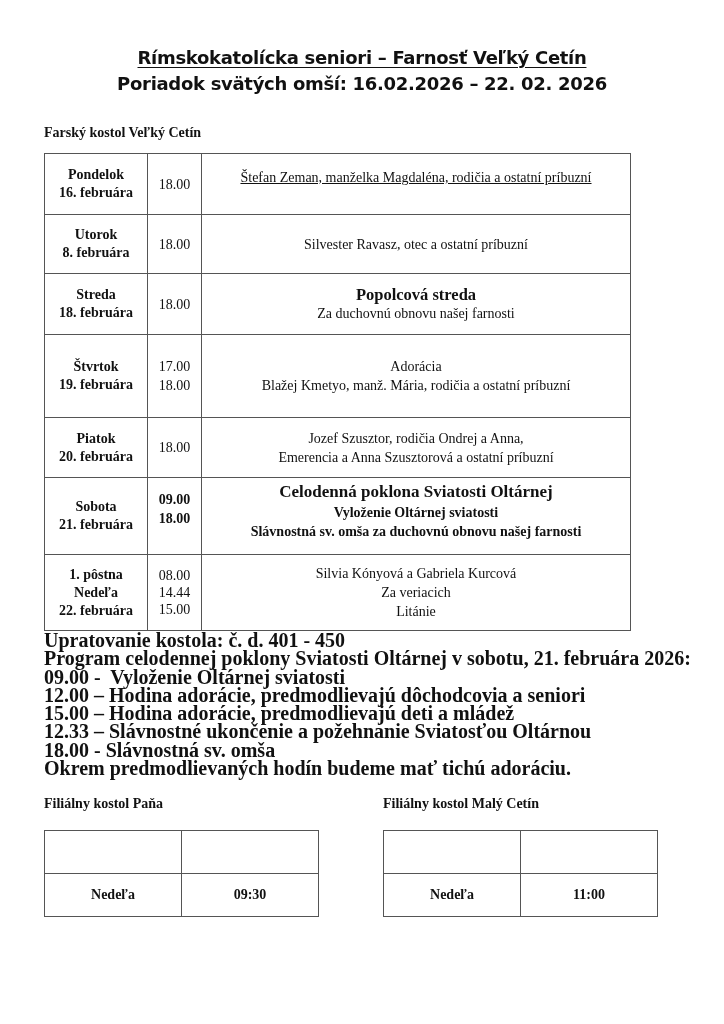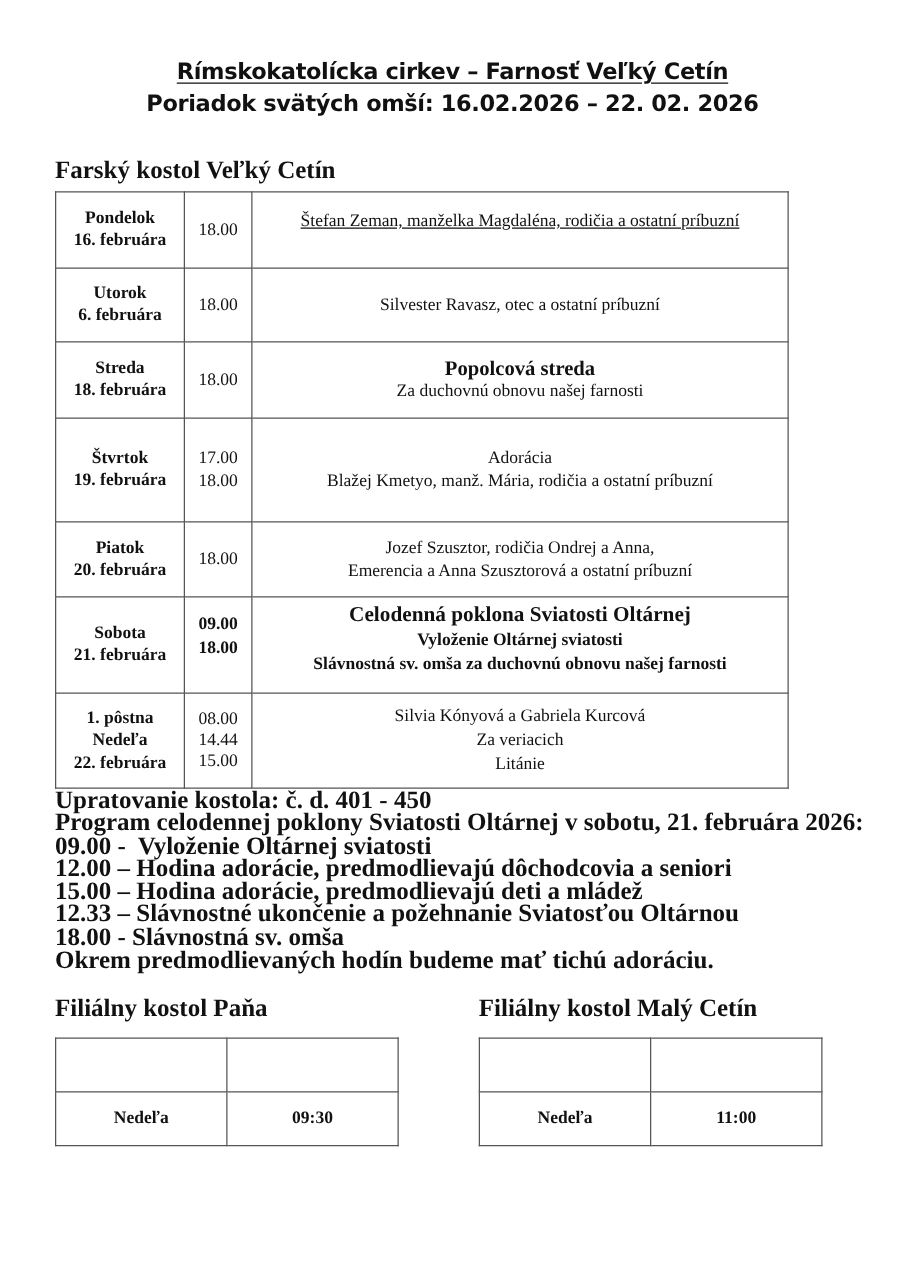--- a/index.html
+++ b/index.html
@@ -1,38 +1,38 @@
 <!DOCTYPE html>
 <html><head>
   <meta charset="utf-8">
   <style>
     html, body { margin:0; padding:0; background:#ffffff; }
     body { width:724px; height:1024px; position:relative; overflow:hidden; color:#111; }
     .title { position:absolute; left:0; width:724px; text-align:center; font-family:"DejaVu Sans", sans-serif; font-weight:bold; font-size:18px; color:#111; letter-spacing:-0.3px; }
     .t1 { top:47px; text-decoration:underline; text-underline-offset:3px; }
     .t2 { top:73px; }
-    .section-label { position:absolute; font-family:"Liberation Serif", serif; font-weight:bold; font-size:20px; }
+    .section-label { position:absolute; font-family:"Liberation Serif", serif; font-weight:bold; font-size:14px; }
     table.main { position:absolute; left:44px; top:153px; width:587px; border-collapse:collapse; font-family:"Liberation Serif", serif; font-size:14px;border-radius:16px; }
     table.main td { border:1px solid #555; padding:0; vertical-align:middle; }
     td.day { width:102px; text-align:center; font-weight:bold; line-height:18px; }
     td.time { width:53px; text-align:center; line-height:19px; }
     td.desc { text-align:center; line-height:19px; }
     .big { font-size:16.5px; font-weight:bold; }
     .bigger { font-size:17px; font-weight:bold; }
     .b { font-weight:bold; }
     .notes { position:absolute; left:44px; top:631px; font-family:"Liberation Serif", serif; font-weight:bold; font-size:20px; line-height:18.3px; }
     table.small { position:absolute; border-collapse:collapse; font-family:"Liberation Serif", serif; font-weight:bold; font-size:14px; }
     table.small td { border:1px solid #555; width:134px; text-align:center; }
     table.small tr.r1 td { height:40px; }
     table.small tr.r2 td { height:40px; }
   </style>
 </head>
 <body>
 
-<div class="title t1">Rímskokatolícka cirkev – Farnosť Veľký Cetín</div>
+<div class="title t1">Rímskokatolícka seniori – Farnosť Veľký Cetín</div>
 <div class="title t2">Poriadok svätých omší: 16.02.2026 – 22. 02. 2026</div>
 
 <div class="section-label" style="left:44px; top:125px;">Farský kostol Veľký Cetín</div>
 
 <table class="main">
   <tbody>
       <tr style="height:61px;">
     <td class="day">
       <div>Pondelok</div>
       <div>16. februára</div>
@@ -40,21 +40,21 @@
     <td class="time">
       <div>18.00</div>
     </td>
     <td class="desc" style="vertical-align:top; padding-top:14px;text-decoration:underline;">
       <div>Štefan Zeman, manželka Magdaléna, rodičia a ostatní príbuzní</div>
     </td>
   </tr>
   <tr style="height:59px;">
     <td class="day">
       <div>Utorok</div>
-      <div>6. februára</div>
+      <div>8. februára</div>
     </td>
     <td class="time">
       <div>18.00</div>
     </td>
     <td class="desc">
       <div>Silvester Ravasz, otec a ostatní príbuzní</div>
     </td>
   </tr>
   <tr style="height:61px;">
     <td class="day">

